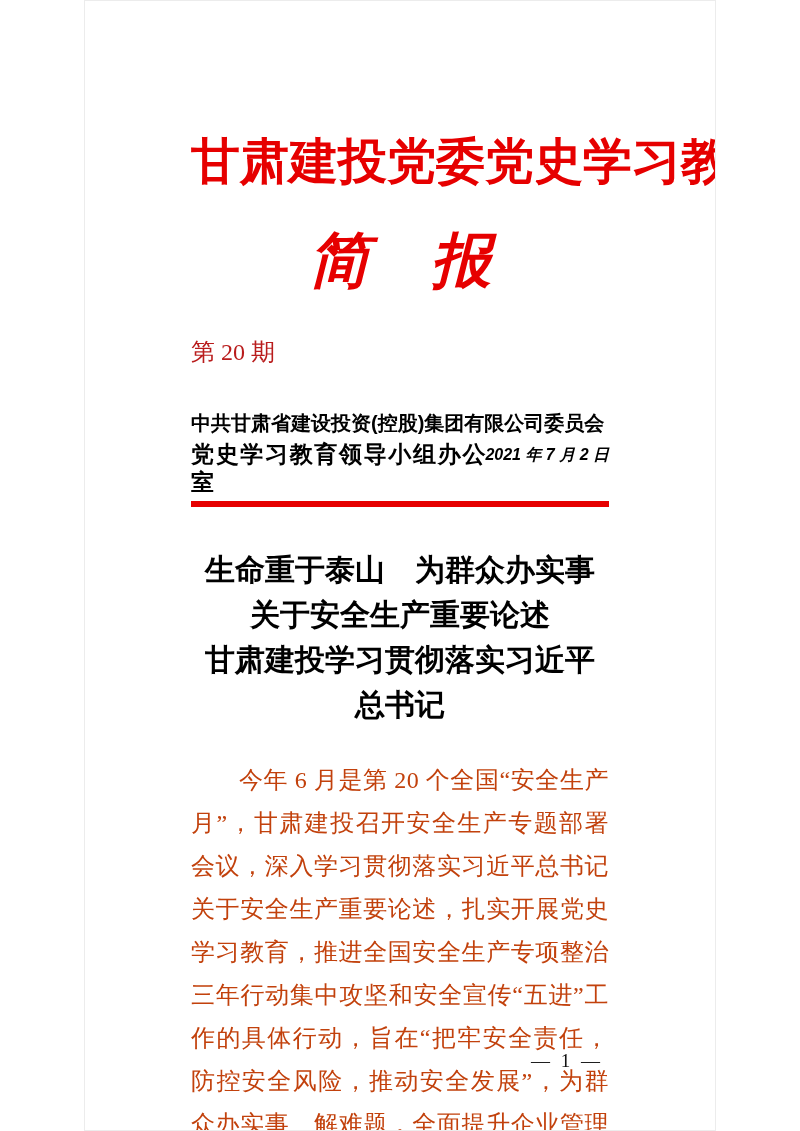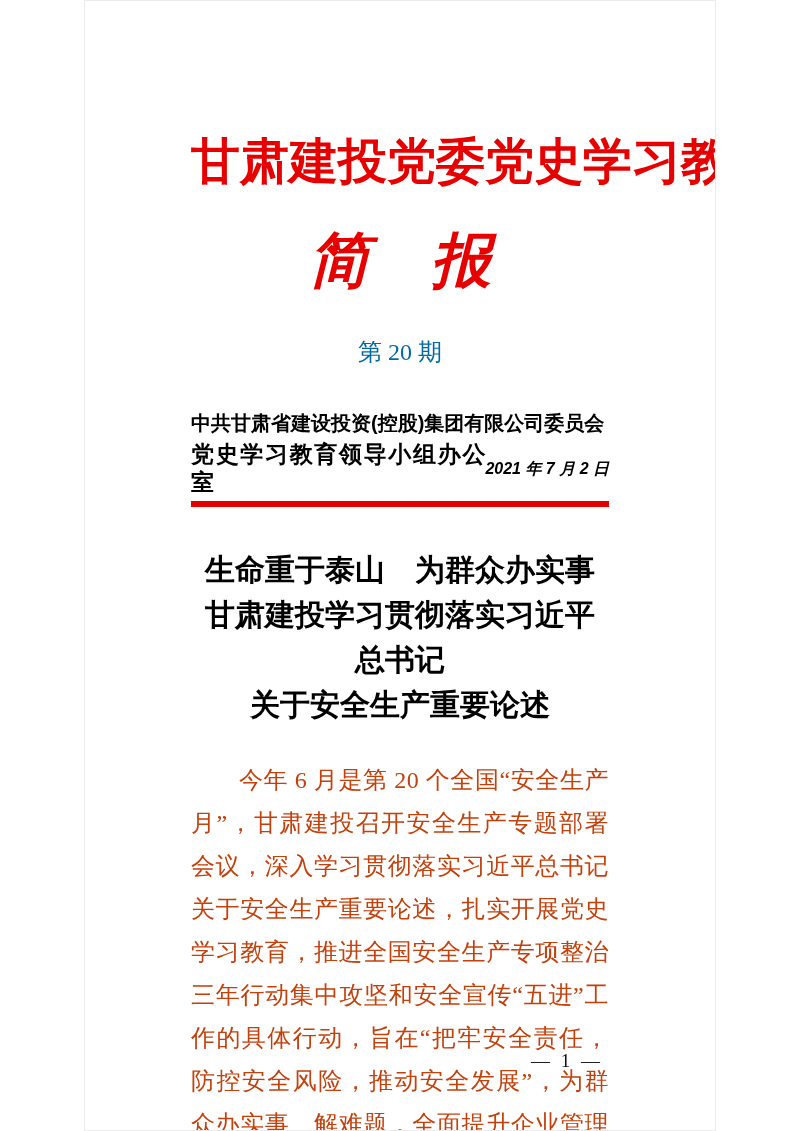--- a/index.html
+++ b/index.html
@@ -42,40 +42,40 @@
     text-align: center;
     color: #e60000;
     letter-spacing: 62px;
     padding-left: 62px;
     font-style: italic;
   }
   .issue-number {
     margin-top: 30px;
     font-size: 24px;
     line-height: 26px;
-    text-align: center;
-    color: #0369a1;
+    text-align: left;
+    color: #b91c1c;
   }
   
   .publisher {
     margin-top: 46px;
   }
   .pub-org1 {
     font-family: "Liberation Sans", sans-serif;
     font-weight: bold;
     font-size: 20px;
     line-height: 24px;
     letter-spacing: 0px;
     color: #000;
   }
   .pub-row2 {
     margin-top: 6px;
     display: flex;
     justify-content: space-between;
-    align-items: center;
+    align-items: flex-start;
   }
   .pub-org2 {
     font-weight: bold;
     font-size: 23px;
     line-height: 28px;
     width: 330px;
     text-align: justify;
     text-align-last: justify;
     color: #000;
   }
@@ -140,22 +140,22 @@
       <div class="pub-row2">
         <span class="pub-org2">党史学习教育领导小组办公室</span>
         <span class="pub-date">2021 年 7 月 2 日</span>
       </div>
     </div>
 
     <div class="red-rule"></div>
 
     <div class="article-title">
       <div>生命重于泰山　为群众办实事</div>
+      <div>关于安全生产重要论述</div>
       <div>甘肃建投学习贯彻落实习近平总书记</div>
-      <div>关于安全生产重要论述</div>
     </div>
 
     <div class="article-body">今年 6 月是第 20 个全国“安全生产月”，甘肃建投召开安全生产专题部署会议，深入学习贯彻落实习近平总书记关于安全生产重要论述，扎实开展党史学习教育，推进全国安全生产专项整治三年行动集中攻坚和安全宣传“五进”工作的具体行动，旨在“把牢安全责任，防控安全风险，推动安全发展”，为群众办实事、解难题，全面提升企业管理水平，建设平安项目。根据国务院和全省安全生产的新要求，对全集团的安全生产工作再部署、再推动、再落实。甘肃建</div>
 
   </div>
 
   <div class="page-number">— 1 —</div>
 </div>
 
 </body></html>

